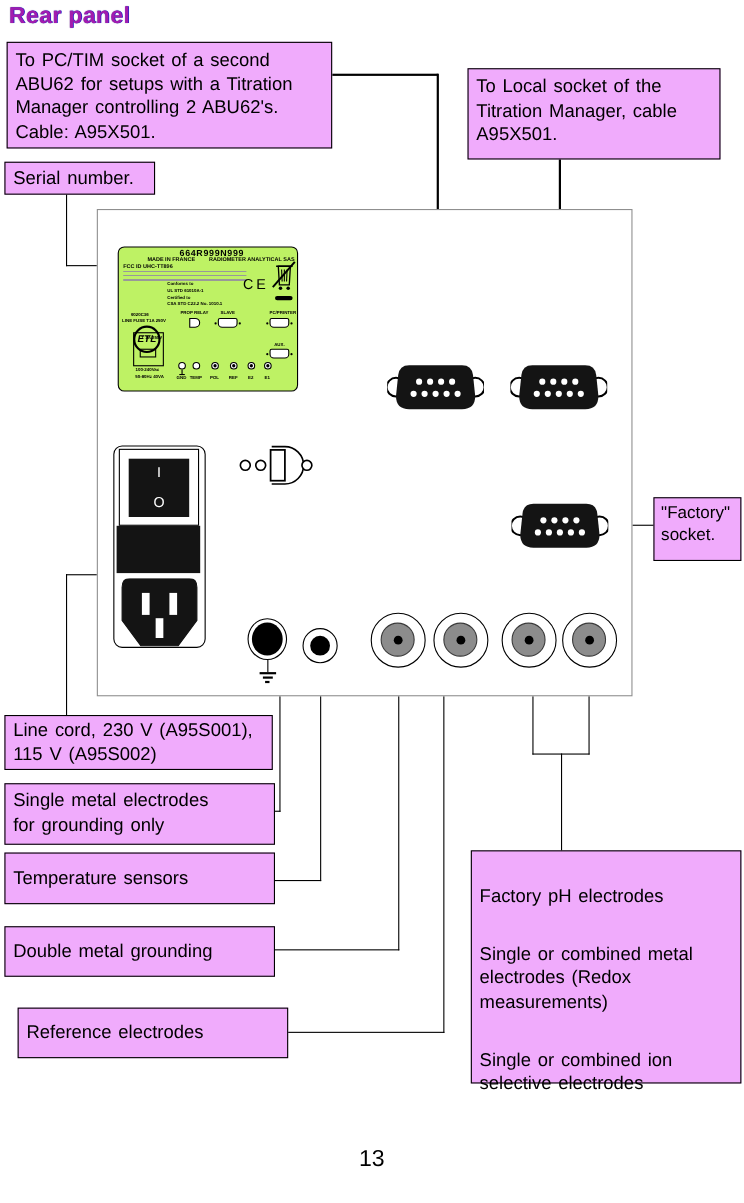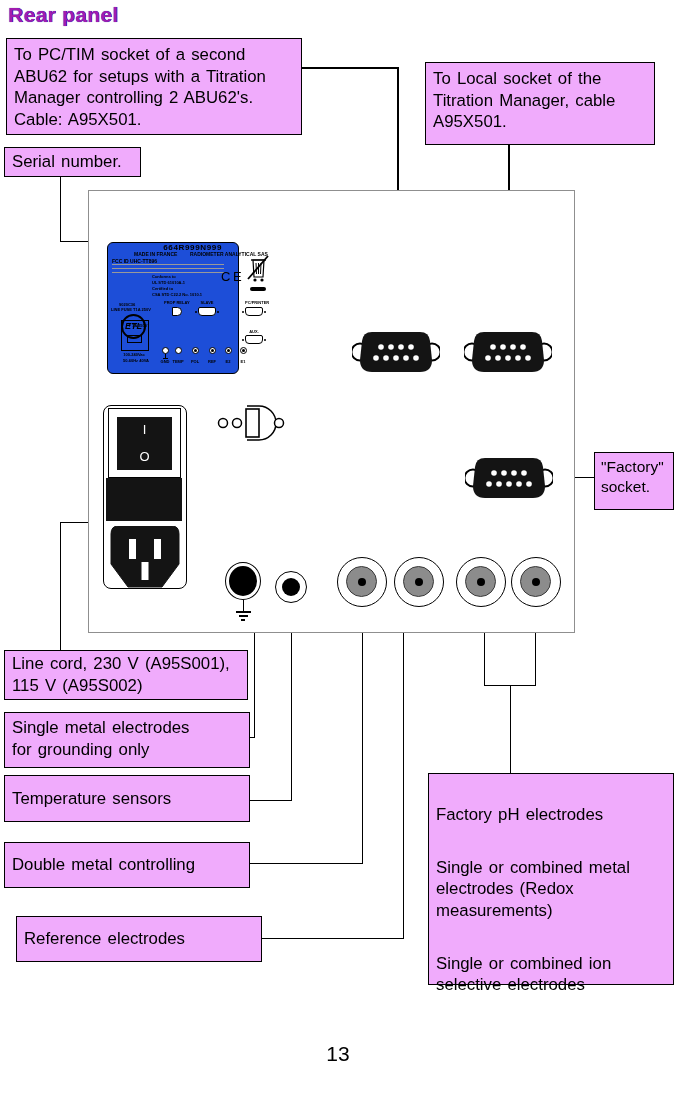--- a/index.html
+++ b/index.html
@@ -7,21 +7,21 @@
         font-family:"Liberation Sans",sans-serif;color:#000;}
   .abs{position:absolute;}
   .ln{position:absolute;background:#000;}
   .title{position:absolute;left:8px;top:3px;font-size:21px;font-weight:bold;color:#a21caf;
          text-shadow:0.7px 0 0 #2323c8, 0 0 1px rgba(0,0,80,.55);letter-spacing:.3px;}
   .callout{position:absolute;border:1.6px solid #000;background:#f0abfc;font-size:16.8px;
            line-height:1.28;white-space:pre-line;padding:5px 7px;word-spacing:1.5px;box-sizing:border-box;}
   .panel{position:absolute;left:88px;top:190px;width:487px;height:443px;border:1px solid #8f8f8f;background:#fff;box-sizing:border-box;}
   .pagenum{position:absolute;left:318px;top:1042px;width:40px;text-align:center;font-size:21px;font-weight:normal;}
   
-  .plate{position:absolute;left:107px;top:242px;width:132px;height:132px;border:1.3px solid #000;border-radius:6px;background:#1d4ed8;box-sizing:border-box;}
+  .plate{position:absolute;left:107px;top:224px;width:164px;height:132px;border:1.3px solid #000;border-radius:6px;background:#bef264;box-sizing:border-box;}
   .t4{position:absolute;font-size:8px;transform:scale(.5);transform-origin:0 0;white-space:nowrap;line-height:1.2;}
   .t4c{position:absolute;font-size:8px;transform:scale(.5);transform-origin:50% 0;text-align:center;white-space:nowrap;line-height:1.2;}
   .t5{position:absolute;font-size:10px;transform:scale(.5);transform-origin:0 0;white-space:nowrap;line-height:1.2;}
   .bold{font-weight:bold;}
   .fineprint{position:absolute;left:4px;top:21px;width:112px;height:11px;
              background:repeating-linear-gradient(to bottom,#999 0 1px,transparent 1px 4px);}
   .etl{position:absolute;left:13px;top:31px;width:25px;height:25px;border:2px solid #000000;border-radius:50%;
        font-size:9px;font-weight:bold;font-style:italic;text-align:center;line-height:21px;box-sizing:border-box;margin-top:40px;}
   .ce{position:absolute;left:113px;top:26px;font-size:13px;letter-spacing:2.5px;}
   .weeebar{position:absolute;left:142px;top:44px;width:16px;height:4px;background:#000;border-radius:2px;}
@@ -244,21 +244,21 @@
 Titration Manager, cable
 A95X501.</div>
   <div class="callout" style="left:4px;top:147px;width:137px;height:30px;padding-top:3px;">Serial number.</div>
   <div class="callout" style="left:594px;top:452px;width:80px;height:58px;font-size:15.5px;padding:4px 6px;">"Factory"
 socket.</div>
   <div class="callout" style="left:4px;top:650px;width:244px;height:50px;padding-top:2px;">Line cord, 230 V (A95S001),
 115 V (A95S002)</div>
   <div class="callout" style="left:4px;top:712px;width:246px;height:56px;padding-top:4px;">Single metal electrodes
  for grounding only</div>
   <div class="callout" style="left:4px;top:775px;width:246px;height:47px;padding-top:12px;">Temperature sensors</div>
-  <div class="callout" style="left:4px;top:842px;width:246px;height:46px;padding-top:11px;">Double metal controlling</div>
+  <div class="callout" style="left:4px;top:842px;width:246px;height:46px;padding-top:11px;">Double metal grounding</div>
   <div class="callout" style="left:16px;top:916px;width:246px;height:46px;padding-top:11px;">Reference electrodes</div>
   <div class="callout combined" style="left:428px;top:773px;width:246px;height:212px;padding-top:8px;">
     <p>Factory pH electrodes</p>
     <p>Single or combined metal
 electrodes (Redox
 measurements)</p>
     <p>Single or combined ion
 selective electrodes</p>
   </div>
 

